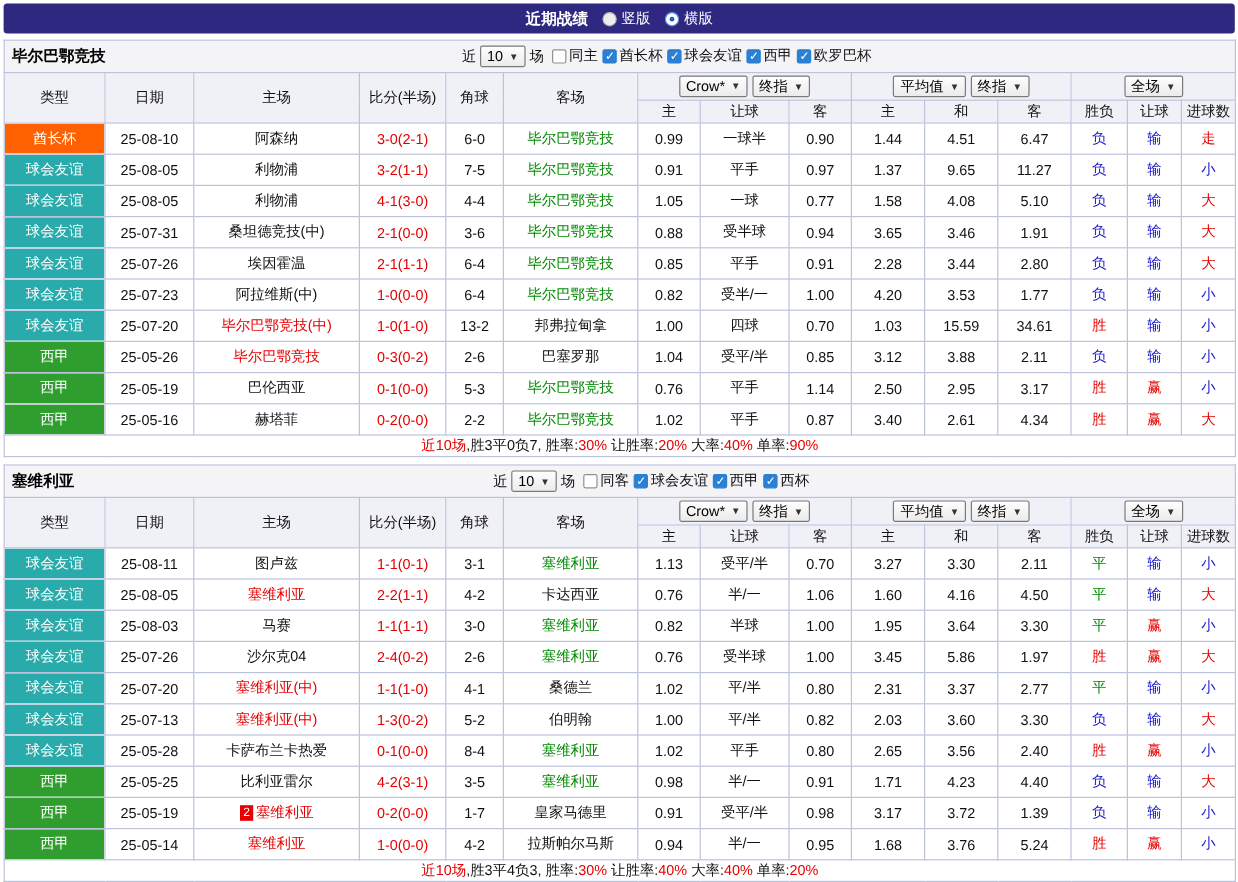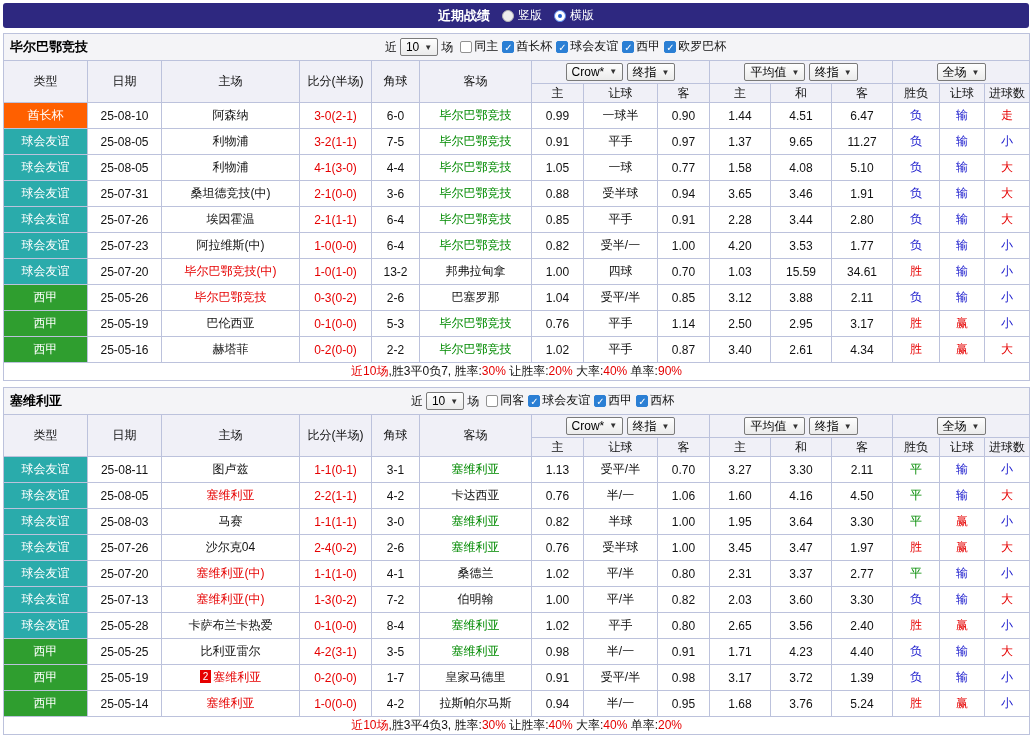--- a/index.html
+++ b/index.html
@@ -504,21 +504,21 @@
           </td>
           <td>25-07-26</td>
           <td><span>沙尔克04</span></td>
           <td class="score">2-4(0-2)</td>
           <td>2-6</td>
           <td><span class="green">塞维利亚</span></td>
           <td>0.76</td>
           <td>受半球</td>
           <td>1.00</td>
           <td>3.45</td>
-          <td>3.47</td>
+          <td>5.86</td>
           <td>1.97</td>
           <td class="red">胜</td>
           <td class="red">赢</td>
           <td class="red">大</td>
         </tr>
         <tr>
           <td class="type-cell">
             <div class="badge" style="background: rgb(42, 171, 171);">球会友谊</div>
           </td>
           <td>25-07-20</td>
@@ -536,21 +536,21 @@
           <td class="blue">输</td>
           <td class="blue">小</td>
         </tr>
         <tr>
           <td class="type-cell">
             <div class="badge" style="background: rgb(42, 171, 171);">球会友谊</div>
           </td>
           <td>25-07-13</td>
           <td><span class="red">塞维利亚(中)</span></td>
           <td class="score">1-3(0-2)</td>
-          <td>7-2</td>
+          <td>5-2</td>
           <td><span>伯明翰</span></td>
           <td>1.00</td>
           <td>平/半</td>
           <td>0.82</td>
           <td>2.03</td>
           <td>3.60</td>
           <td>3.30</td>
           <td class="blue">负</td>
           <td class="blue">输</td>
           <td class="red">大</td>

